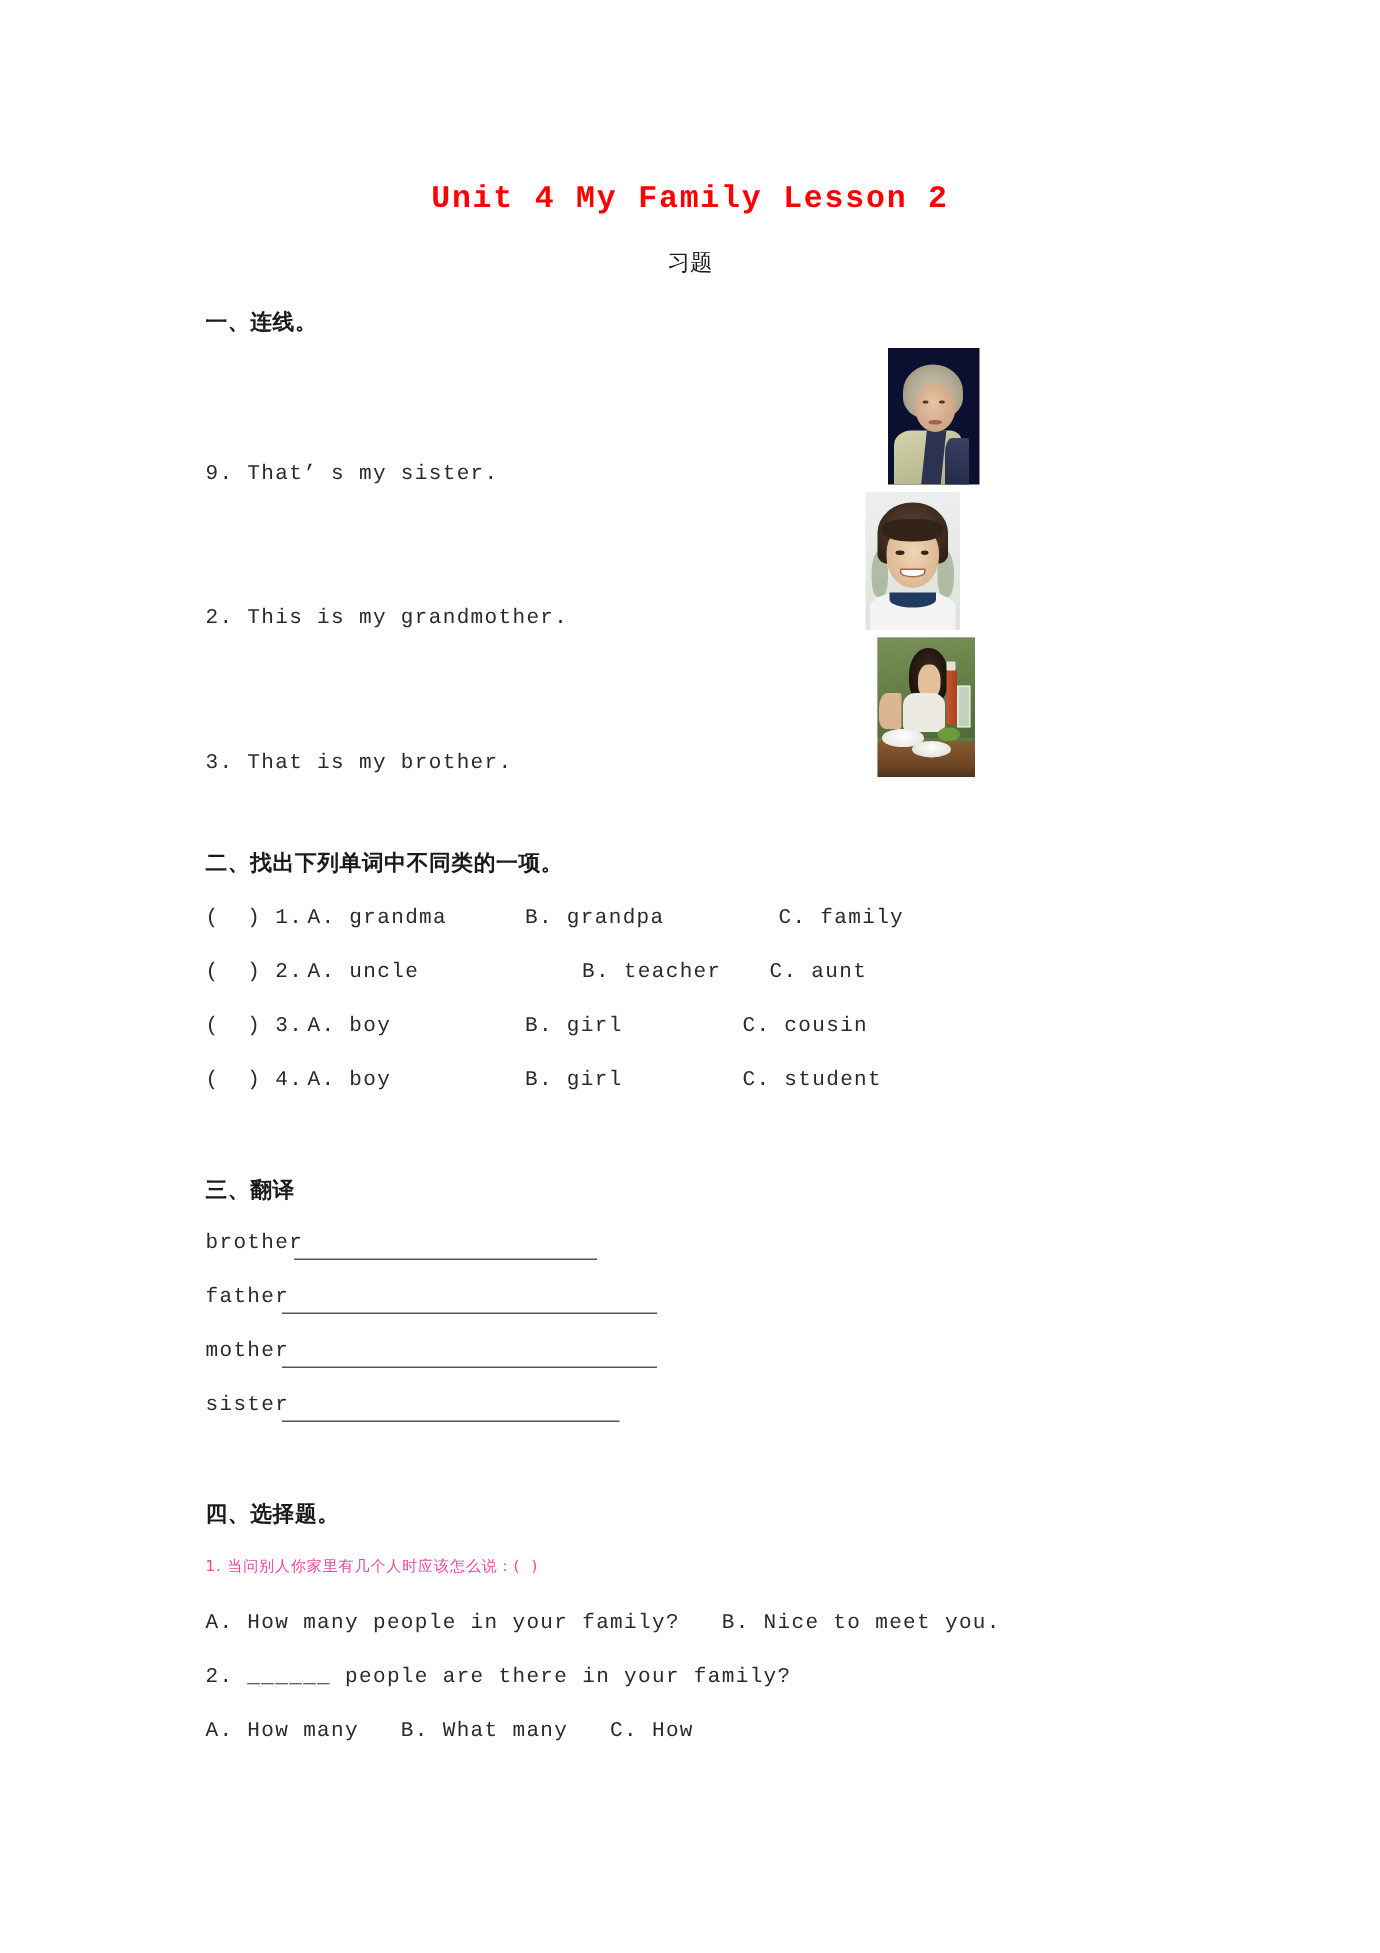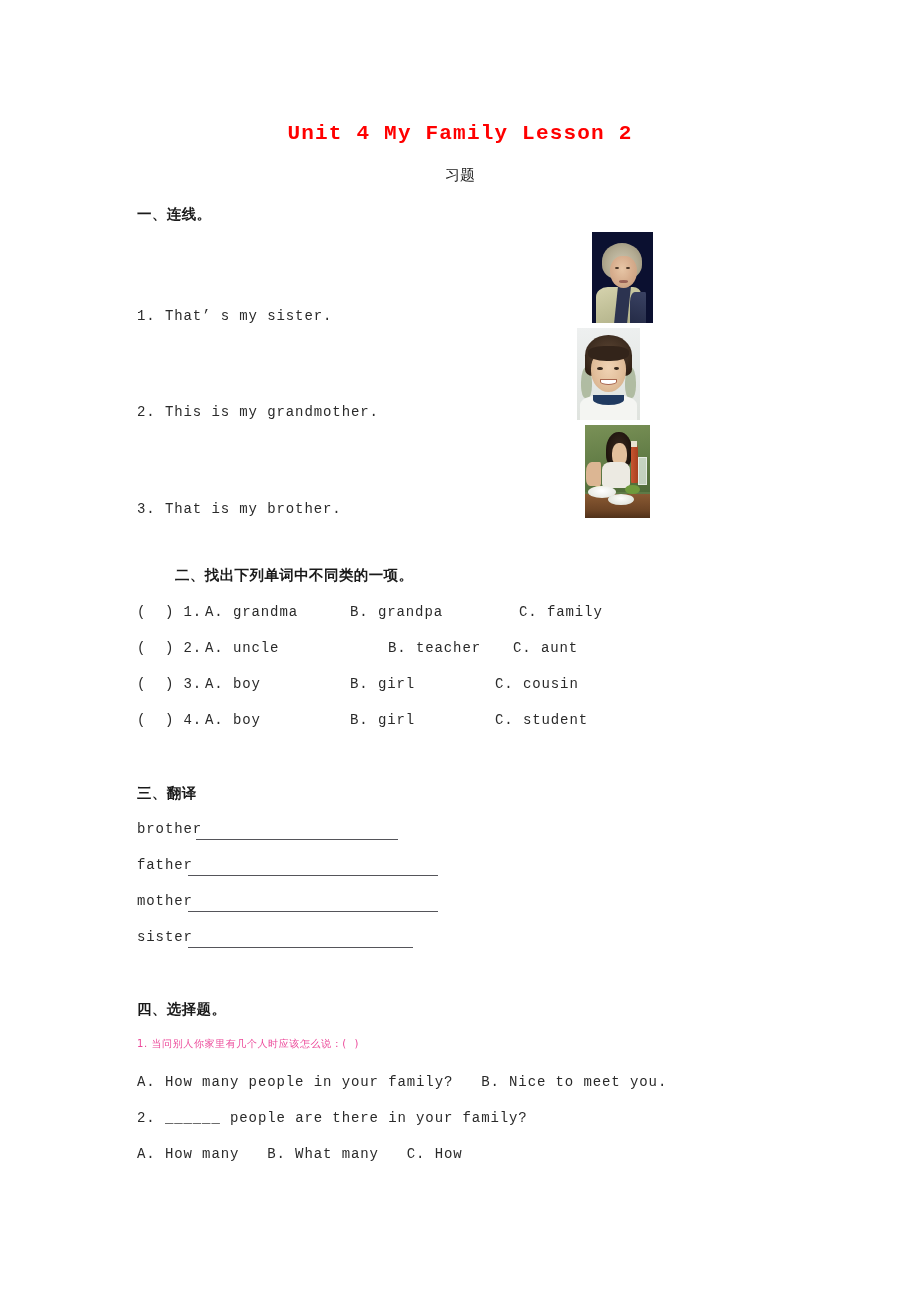--- a/index.html
+++ b/index.html
@@ -300,21 +300,21 @@
 </head>
 <body>
 
 <div class="page">
 
   <div class="doc-title">Unit 4 My Family Lesson 2</div>
   <div class="doc-subtitle">习题</div>
 
   <div class="sec-head" style="left:137px; top:205px;">一、连线。</div>
 
-  <div class="mline" style="left:137px; top:308px;">1. That’ s my sister.</div>
+  <div class="mline" style="left:137px; top:308px;">9. That’ s my sister.</div>
   <div class="mline" style="left:137px; top:404px;">2. This is my grandmother.</div>
   <div class="mline" style="left:137px; top:501px;">3. That is my brother.</div>
 
   <div class="photo p1" style="left:592px; top:232px; width:61px; height:91px;">
     <div class="inner">
       <div class="hair"></div>
       <div class="jacket"></div>
       <div class="shoulderR"></div>
       <div class="collar"></div>
       <div class="face"></div>
@@ -351,21 +351,21 @@
       <div class="bib"></div>
       <div class="armL"></div>
       <div class="table"></div>
       <div class="food"></div>
       <div class="greens"></div>
       <div class="plate1"></div>
       <div class="plate2"></div>
     </div>
   </div>
 
-  <div class="sec-head" style="left:137px; top:566px;margin-left:38px;">二、找出下列单词中不同类的一项。</div>
+  <div class="sec-head" style="left:137px; top:566px;">二、找出下列单词中不同类的一项。</div>
 
   <div class="mline" style="left:137px; top:604px;">(  ) 1.</div>
   <div class="mline" style="left:205px; top:604px;">A. grandma</div>
   <div class="mline" style="left:350px; top:604px;">B. grandpa</div>
   <div class="mline" style="left:495px; top:604px;margin-left:24px;">C. family</div>
 
   <div class="mline" style="left:137px; top:640px;">(  ) 2.</div>
   <div class="mline" style="left:205px; top:640px;">A. uncle</div>
   <div class="mline" style="left:368px; top:640px;margin-left:20px;">B. teacher</div>
   <div class="mline" style="left:513px; top:640px;">C. aunt</div>

